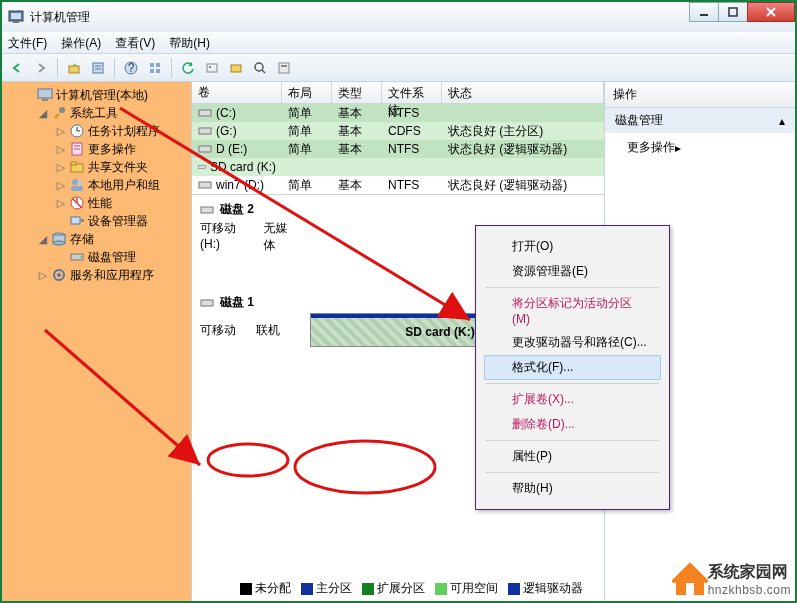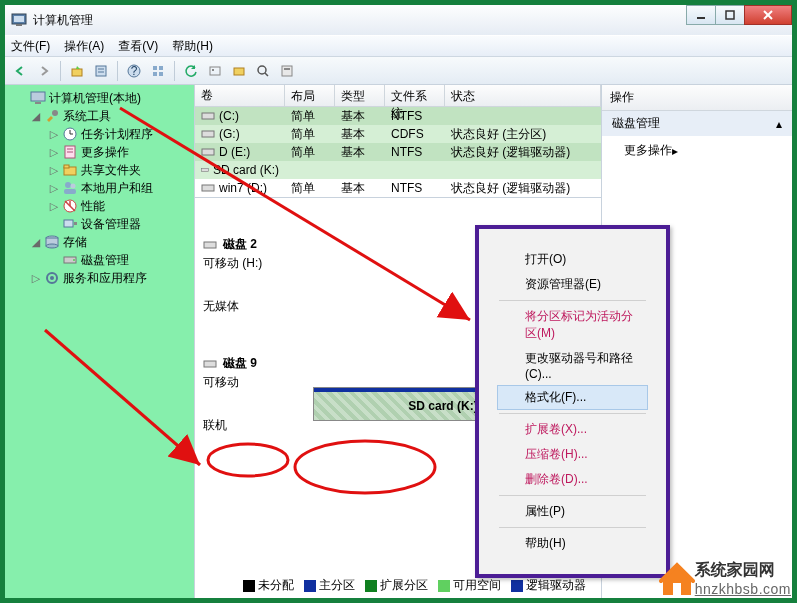--- a/index.html
+++ b/index.html
@@ -1,38 +1,38 @@
 <!DOCTYPE html>
 <html><head>
 <meta charset="utf-8">
 <style>
 * { margin:0; padding:0; box-sizing:border-box; font-family:"Microsoft YaHei","SimSun",sans-serif; font-size:12px; }
 body { background:#fff; width:797px; height:603px; position:relative; overflow:hidden; }
 
 
-.win { position:absolute; left:0; top:0; width:797px; height:603px; border:5px solid #15803d; background:#f0f0f0; }
+.win { position:absolute; left:0; top:0; width:797px; height:603px; border:2px solid #15803d; background:#f0f0f0; }
 .titlebar { height:30px; background:linear-gradient(#fdfefe,#e6ecf4); display:flex; align-items:center; padding-left:6px; }
 .titlebar .tico { width:16px; height:16px; margin-right:6px; }
 .titlebar .ttl { flex:1; color:#000; }
 .winbtns { display:flex; height:100%; }
 .winbtn { width:30px; height:20px; margin-top:0; border:1px solid #8aa; margin-left:-1px; display:flex; align-items:center; justify-content:center; background:linear-gradient(#f7fbfd,#d8e6f2); }
 .winbtn.close { width:48px; background:linear-gradient(#f08080,#d04030); color:#fff; border-color:#a03028; }
 .winbtn svg { display:block; }
 
 .menubar { height:22px; background:linear-gradient(#fafcfe,#e7eef7); border-top:1px solid #fff; border-bottom:1px solid #cdd7e1; display:flex; align-items:center; padding-left:6px; gap:14px; }
 .menubar span { cursor:default; }
 
 .toolbar { height:28px; background:linear-gradient(#f7fafc,#e4ecf4); border-bottom:1px solid #c8d2dd; display:flex; align-items:center; padding-left:4px; gap:2px; }
 .tbtn { width:22px; height:22px; display:flex; align-items:center; justify-content:center; border:1px solid transparent; border-radius:2px; }
 .tsep { width:1px; height:20px; background:#c0ccd8; margin:0 3px; }
 
 .body { display:flex; height:calc(100% - 80px); }
 
 
-.tree { width:190px; border-right:1px solid #c8d2dd; background:#86efac; padding:4px 8px; overflow:hidden; }
+.tree { width:190px; border-right:1px solid #c8d2dd; background:#fdba74; padding:4px 18px; overflow:hidden; }
 .tn { display:flex; align-items:center; height:18px; padding-left:4px; cursor:default; white-space:nowrap; }
 .tn .tw { width:10px; text-align:center; color:#6a6a6a; font-size:11px; }
 .tn .ic { width:16px; height:16px; margin:0 3px; flex-shrink:0; }
 .tn.d1 { padding-left:18px; }
 .tn.d2 { padding-left:36px; }
 
 
 .mid { flex:1; display:flex; flex-direction:column; border-right:1px solid #c8d2dd; background:#fff; position:relative; }
 .gridwrap { border-bottom:1px solid #c8d2dd; }
 .ghead { display:flex; background:linear-gradient(#fdfdfd,#ebeef2); border-bottom:1px solid #cfd6dd; height:22px; }
@@ -42,51 +42,51 @@
 .grow.sel2 { background:#d5efd5; }
 .grow > div { padding:0 6px; white-space:nowrap; overflow:hidden; }
 .c-vol { width:90px; display:flex; align-items:center; gap:4px; }
 .c-lay { width:50px; }
 .c-typ { width:50px; }
 .c-fs  { width:60px; }
 .c-st  { flex:1; }
 .dico { width:14px; height:12px; }
 
 .diskpane { flex:1; padding:6px 8px; overflow:hidden; position:relative; }
-.diskblock { margin-bottom:10px;margin-top:32px; }
+.diskblock { margin-bottom:10px; }
 .diskhead { display:flex; align-items:center; gap:6px; margin-bottom:2px; font-weight:bold; }
 .diskrow { display:flex; align-items:center; gap:20px; }
-.diskmeta { display:flex; flex-direction:column; gap:10px; width:90px; }
+.diskmeta { display:flex; gap:10px; width:90px; }
 .partstrip { display:flex; height:34px; border:1px solid #888; }
 .part { border-right:1px solid #888; display:flex; align-items:center; justify-content:center; font-size:11px; }
 .part:last-child { border-right:none; }
 .legend { position:absolute; left:8px; bottom:4px; display:flex; align-items:center; gap:10px; font-size:11px;margin-left:40px; }
 .legend .sw { width:12px; height:12px; display:inline-block; margin-right:3px; vertical-align:middle; }
 
 
 .actions { width:190px; background:#fff; }
 .acthead { background:linear-gradient(#fdfdfd,#ebeef2); border-bottom:1px solid #cfd6dd; padding:4px 8px; font-weight:normal; }
 .actsect { background:#e7eef7; padding:4px 10px; display:flex; justify-content:space-between; align-items:center; }
 .actitem { padding:6px 22px; display:flex; align-items:center; }
 
 
-.ctx { position:absolute; left:475px; top:225px; width:195px; background:#f2f2f2; border:4px solid #4c1d95; box-shadow:2px 2px 4px rgba(0,0,0,0.25); padding:18px; z-index:50; }
+.ctx { position:absolute; left:475px; top:225px; width:195px; background:#f2f2f2; border:1px solid #4c1d95; box-shadow:2px 2px 4px rgba(0,0,0,0.25); padding:8px; z-index:50; }
 .ctx .ci { padding:4px 14px 4px 28px; cursor:default; }
 .ctx .ci.sel { background:#d8e8f8; border:1px solid #a8c8e8; padding:3px 13px 3px 27px; }
 .ctx .ci.dis { color:#be185d; }
 .ctx hr { border:none; border-top:1px solid #d0d0d0; margin:3px 2px; }
 
 
 .anno { position:absolute; pointer-events:none; z-index:40; }
 
 
 .wm { position:absolute; right:6px; bottom:6px; display:flex; align-items:center; z-index:60; }
 .wm .house { width:36px; height:36px; }
 .wm .t1 { font-size:16px; font-weight:bold; color:#333; }
-.wm .t2 { font-size:14px; color:#666; letter-spacing:0.5px;text-decoration:underline; }
+.wm .t2 { font-size:12px; color:#666; letter-spacing:0.5px; }
 </style>
 </head>
 <body>
 
 <div class="win">
 
   <div class="titlebar">
     <svg class="tico" viewBox="0 0 16 16">
         <rect x="1" y="2" width="14" height="10" fill="#5a7fa8" stroke="#345"></rect>
         <rect x="3" y="4" width="10" height="6" fill="#cde"></rect>
@@ -375,21 +375,21 @@
             <span style="height:6px"></span>
             <span>无媒体</span>
           </div>
         </div>
 
         <div class="diskblock" style="margin-top:40px">
           <div class="diskhead">
               <svg class="dico" viewBox="0 0 14 12">
                 <rect x="1" y="3" width="12" height="6" fill="#ddd" stroke="#777"></rect>
               </svg>
-              <span style="font-weight:bold">磁盘 9</span>
+              <span style="font-weight:bold">磁盘 1</span>
             </div>
           <div class="diskrow">
             <div class="diskmeta">
               <span>可移动</span>
               <span style="height:6px"></span>
               <span>联机</span>
             </div>
             <div class="partstrip" style="width:260px">
               <div class="part" style="width:100%; border-top:4px solid #1030a0; background:repeating-linear-gradient(45deg,#c8dfc8,#c8dfc8 4px,#b0d0b0 4px,#b0d0b0 8px);">
                   <span style="font-weight:bold">SD card  (K:)</span>
@@ -424,21 +424,20 @@
 
 <div class="ctx">
   <div class="ci">打开(O)</div>
   <div class="ci">资源管理器(E)</div>
   <hr>
   <div class="ci dis">将分区标记为活动分区(M)</div>
   <div class="ci">更改驱动器号和路径(C)...</div>
   <div class="ci sel">格式化(F)...</div>
   <hr>
   <div class="ci dis">扩展卷(X)...</div>
-  <div class="ci dis">压缩卷(H)...</div>
   <div class="ci dis">删除卷(D)...</div>
   <hr>
   <div class="ci">属性(P)</div>
   <hr>
   <div class="ci">帮助(H)</div>
 </div>
 
 <svg class="anno" style="left:0;top:0" width="797" height="603">
   <defs>
       <marker id="ah" markerWidth="12" markerHeight="12" refX="10" refY="5" orient="auto">

